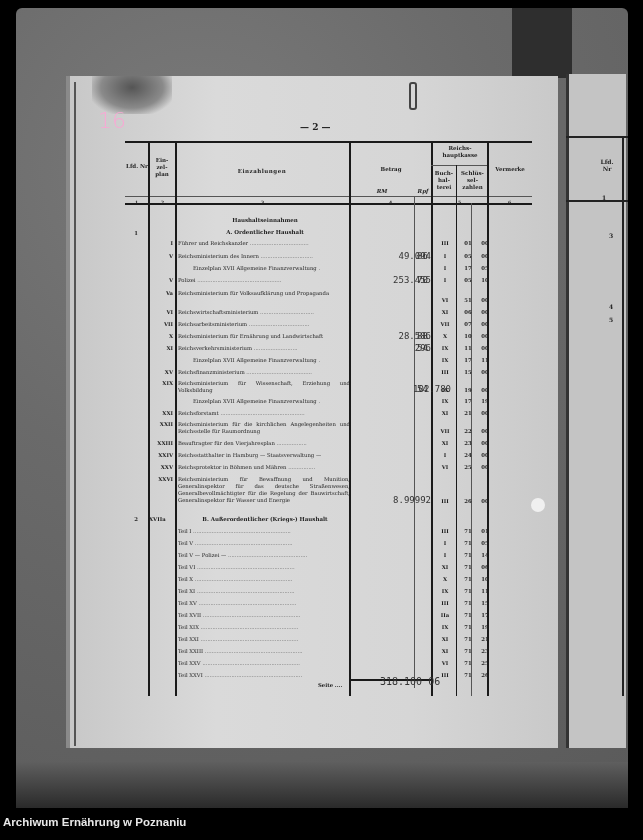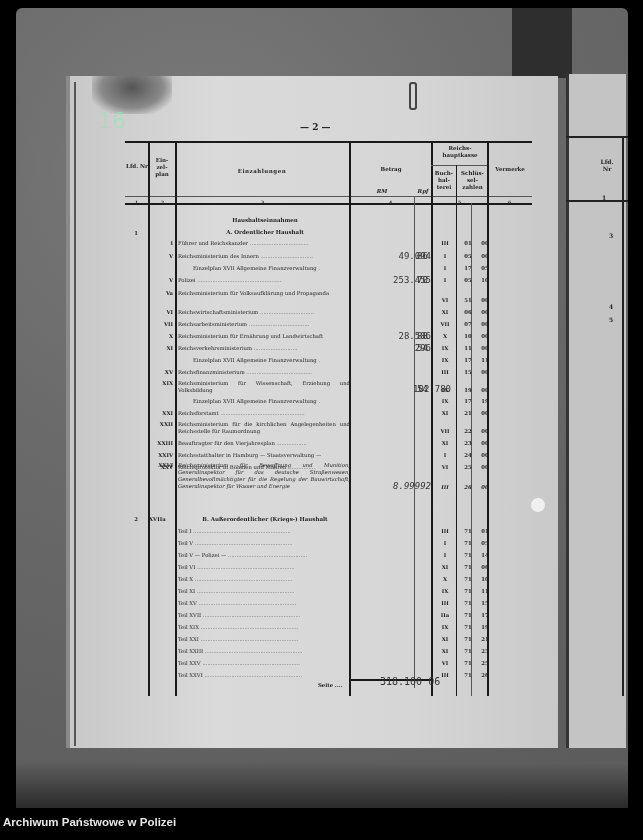--- a/index.html
+++ b/index.html
@@ -12,21 +12,21 @@
     background-image:linear-gradient(90deg,#c8c8c8 0%,#dadada 30%,#d6d6d6 70%,#c9c9c9 100%);
     border-left:4px solid #8a8a8a;box-sizing:border-box;}
   .sheet-line{position:absolute;left:74px;top:82px;width:2px;height:664px;background:#555;}
   .smudge{position:absolute;left:92px;top:76px;width:80px;height:38px;background:radial-gradient(ellipse at 50% 30%,#555 0,#8a8a8a 55%,rgba(200,200,200,0) 80%);}
   .clip{position:absolute;left:409px;top:82px;width:8px;height:28px;border:2px solid #444;border-radius:3px;box-sizing:border-box;}
   .right-sheet{position:absolute;left:566px;top:74px;width:60px;height:674px;background:#c4c4c4;border-left:3px solid #333;box-sizing:border-box;}
   .rs-top{position:absolute;left:566px;top:136px;width:62px;height:2px;background:#222;}
   .rs-mid{position:absolute;left:566px;top:200px;width:62px;height:2px;background:#222;}
   .rs-vline{position:absolute;left:622px;top:136px;width:2px;height:560px;background:#222;}
   .rs-text{position:absolute;font-size:6px;color:#222;font-weight:bold;text-align:center;}
-  .pencil-num{position:absolute;left:98px;top:108px;font-family:"DejaVu Sans",sans-serif;font-size:22px;color:#86efac;font-weight:300;}
+  .pencil-num{position:absolute;left:98px;top:108px;font-family:"DejaVu Sans",sans-serif;font-size:22px;color:#f9a8d4;font-weight:300;}
   .page-num{position:absolute;left:300px;top:122px;font-size:9px;font-weight:bold;color:#222;}
 
   .tbl-line{position:absolute;background:#1a1a1a;}
   .thin{background:#555;}
   .hdr{position:absolute;font-size:5.5px;font-weight:bold;color:#222;text-align:center;line-height:7px;}
   .colnum{position:absolute;top:200px;font-size:4.5px;color:#222;font-weight:bold;}
 
   .row{position:absolute;left:125px;width:375px;height:11px;font-size:5.3px;color:#1e1e1e;}
   .row .lfd{position:absolute;left:0;width:22px;text-align:center;font-weight:bold;}
   .row .plan{position:absolute;left:18px;width:30px;text-align:right;font-weight:bold;}
@@ -232,21 +232,21 @@
   <span class="s1">24</span>
   <span class="s2">00</span>
 </div>
 <div class="row" style="top:464px;">
   <span class="plan">XXV</span>
   <span class="desc"><span>Reichsprotektor in Böhmen und Mähren</span><span class="dots"> ................</span></span>
   <span class="bh">VI</span>
   <span class="s1">25</span>
   <span class="s2">00</span>
 </div>
-<div class="row" style="top:462px;height:32px;font-style:italic;">
+<div class="row" style="top:476px;height:32px;">
   <span class="plan">XXVI</span>
   <span class="desc multi">Reichsministerium für Bewaffnung und Munition, Generalinspektor für das deutsche Straßenwesen, Generalbevollmächtigter für die Regelung der Bauwirtschaft, Generalinspektor für Wasser und Energie</span>
   <span class="amt" style="left:226px;width:80px;top:19px;">8.99992</span>
   <span class="bh" style="top:22px;">III</span>
   <span class="s1" style="top:22px;">26</span>
   <span class="s2" style="top:22px;">00</span>
 </div>
 
 <div class="row" style="top:516px;">
   <span class="lfd">2</span>
@@ -329,13 +329,13 @@
 <div class="row" style="top:672px;">
     <span class="desc"><span>Teil XXVI</span><span class="dots"> ..........................................................</span></span>
     <span class="bh">III</span>
     <span class="s1">71</span>
     <span class="s2">26</span>
   </div>
 
 <div class="seite">Seite ....</div>
 <div class="total">318.100 06</div>
 
-<div class="footer">Archiwum Państwowe w Polizei</div>
+<div class="footer">Archiwum Ernährung w Poznaniu</div>
 
 </body></html>

